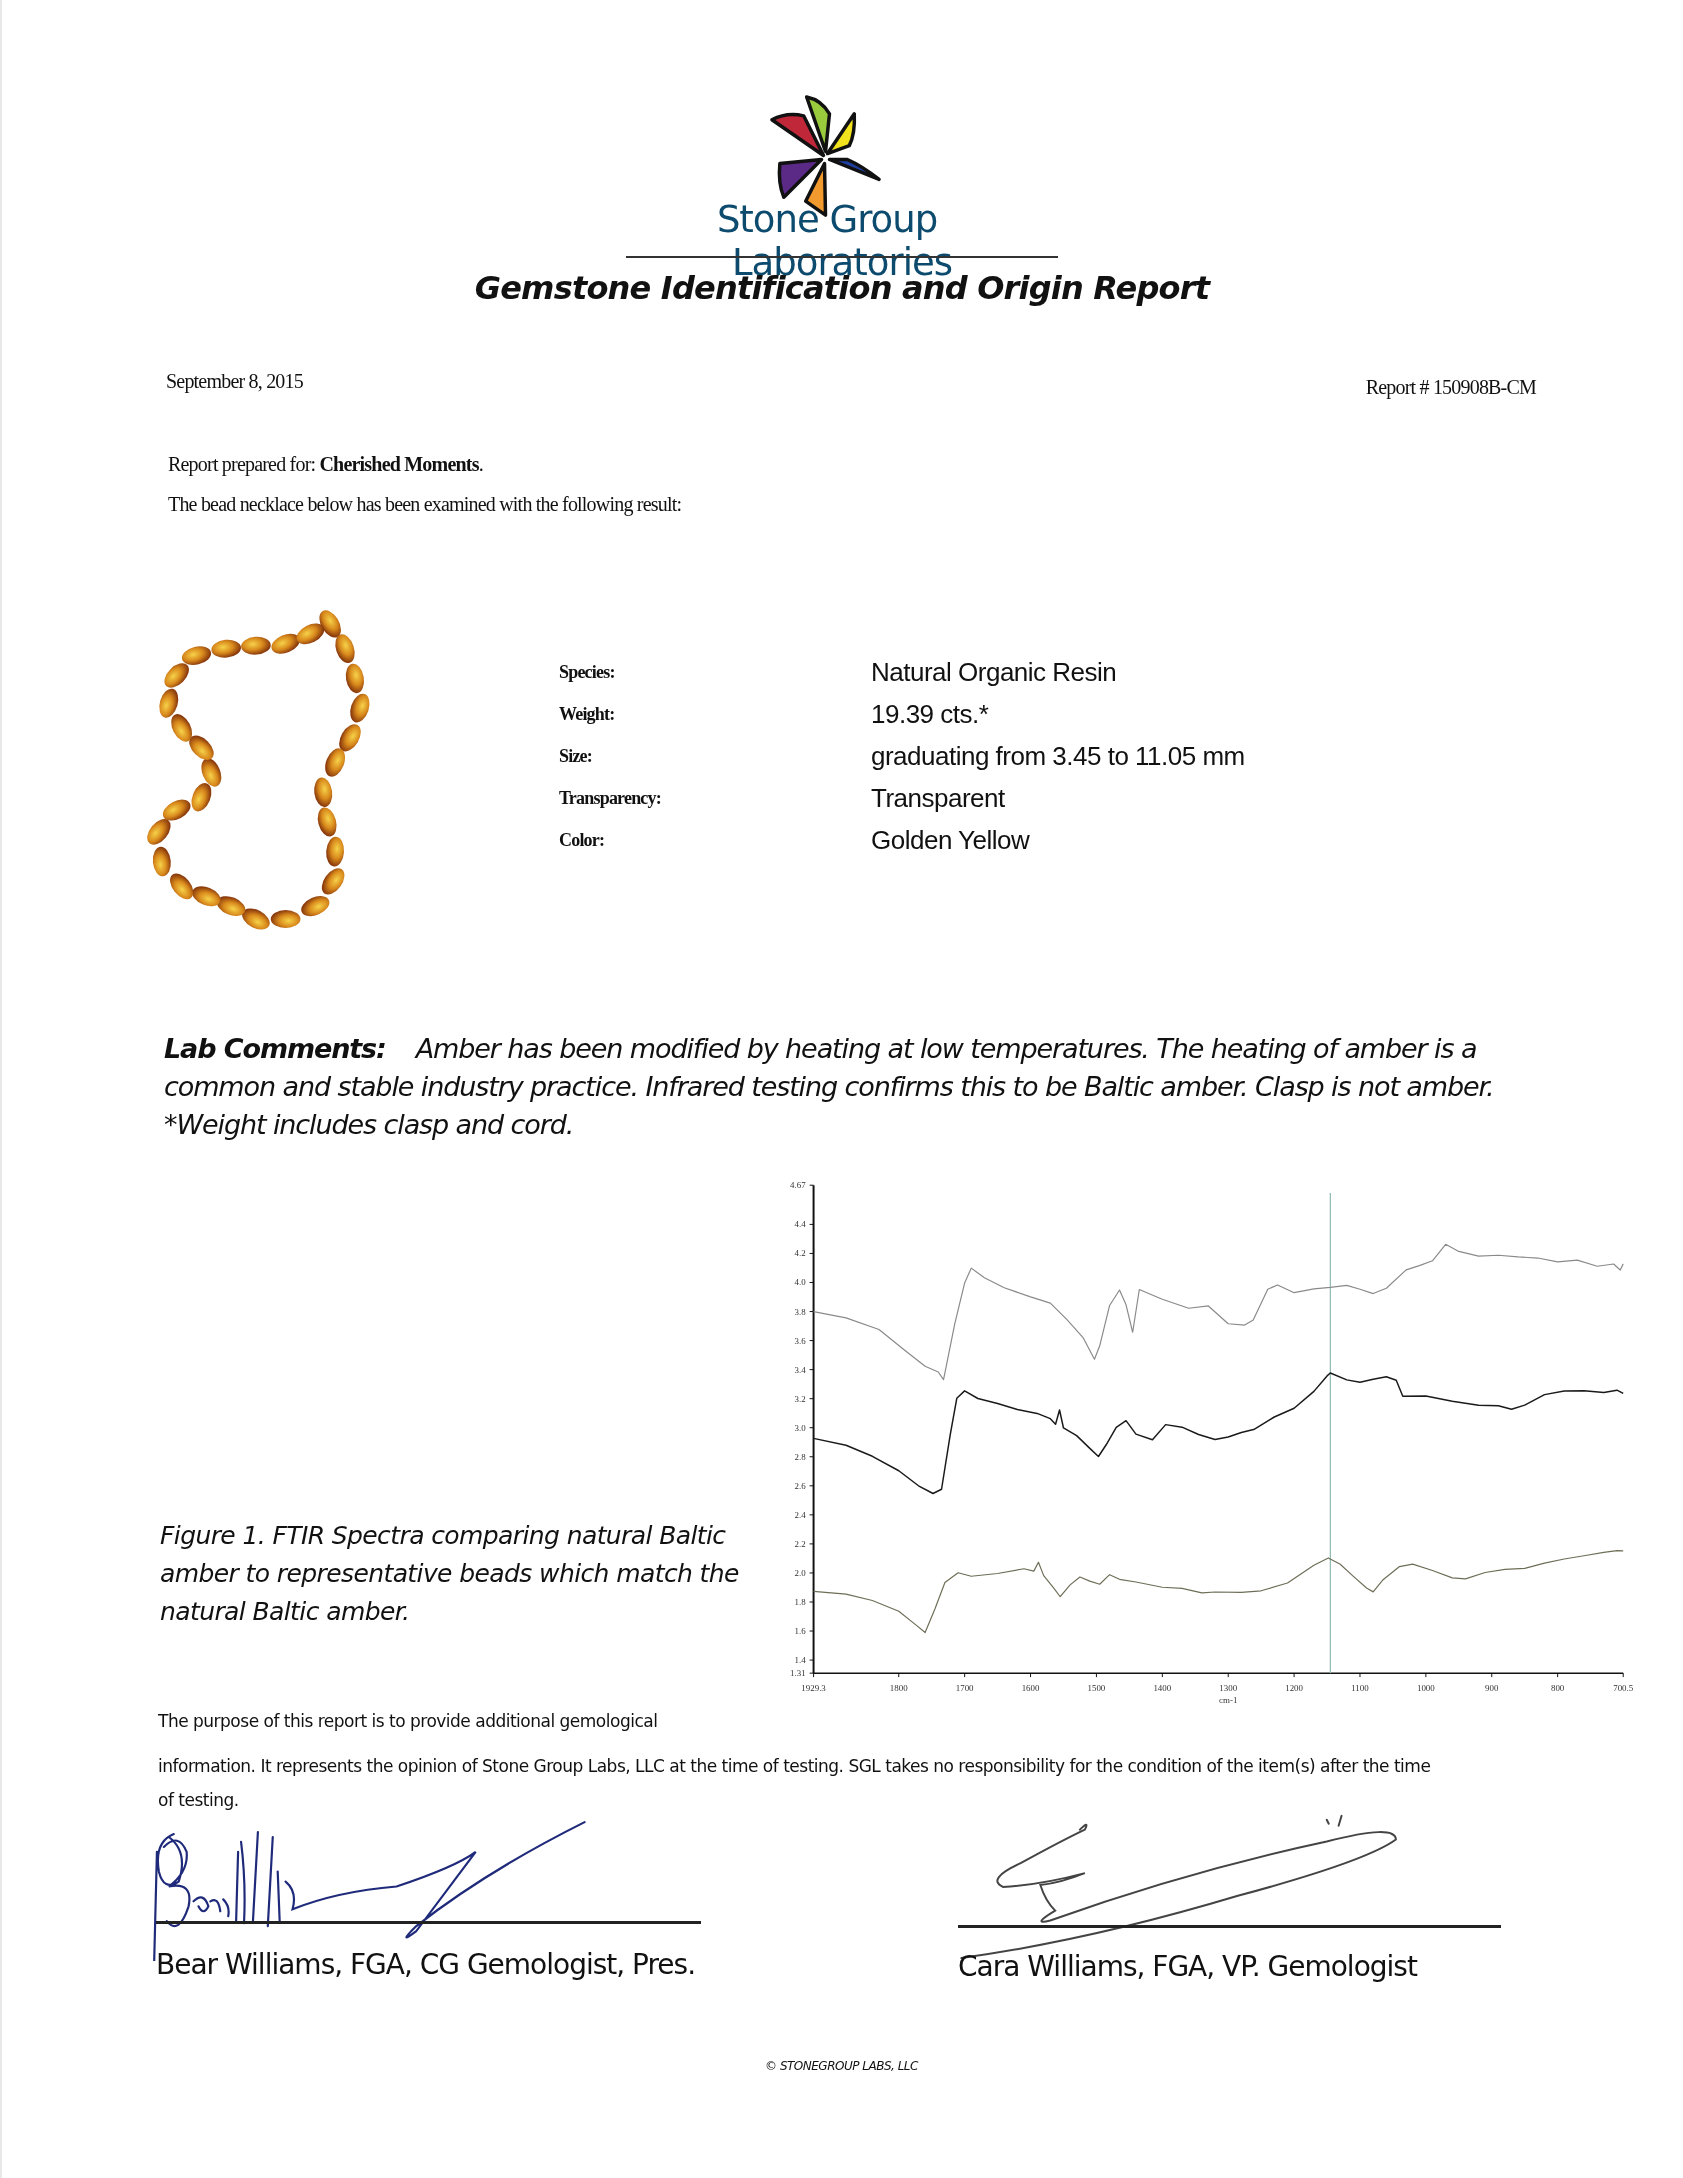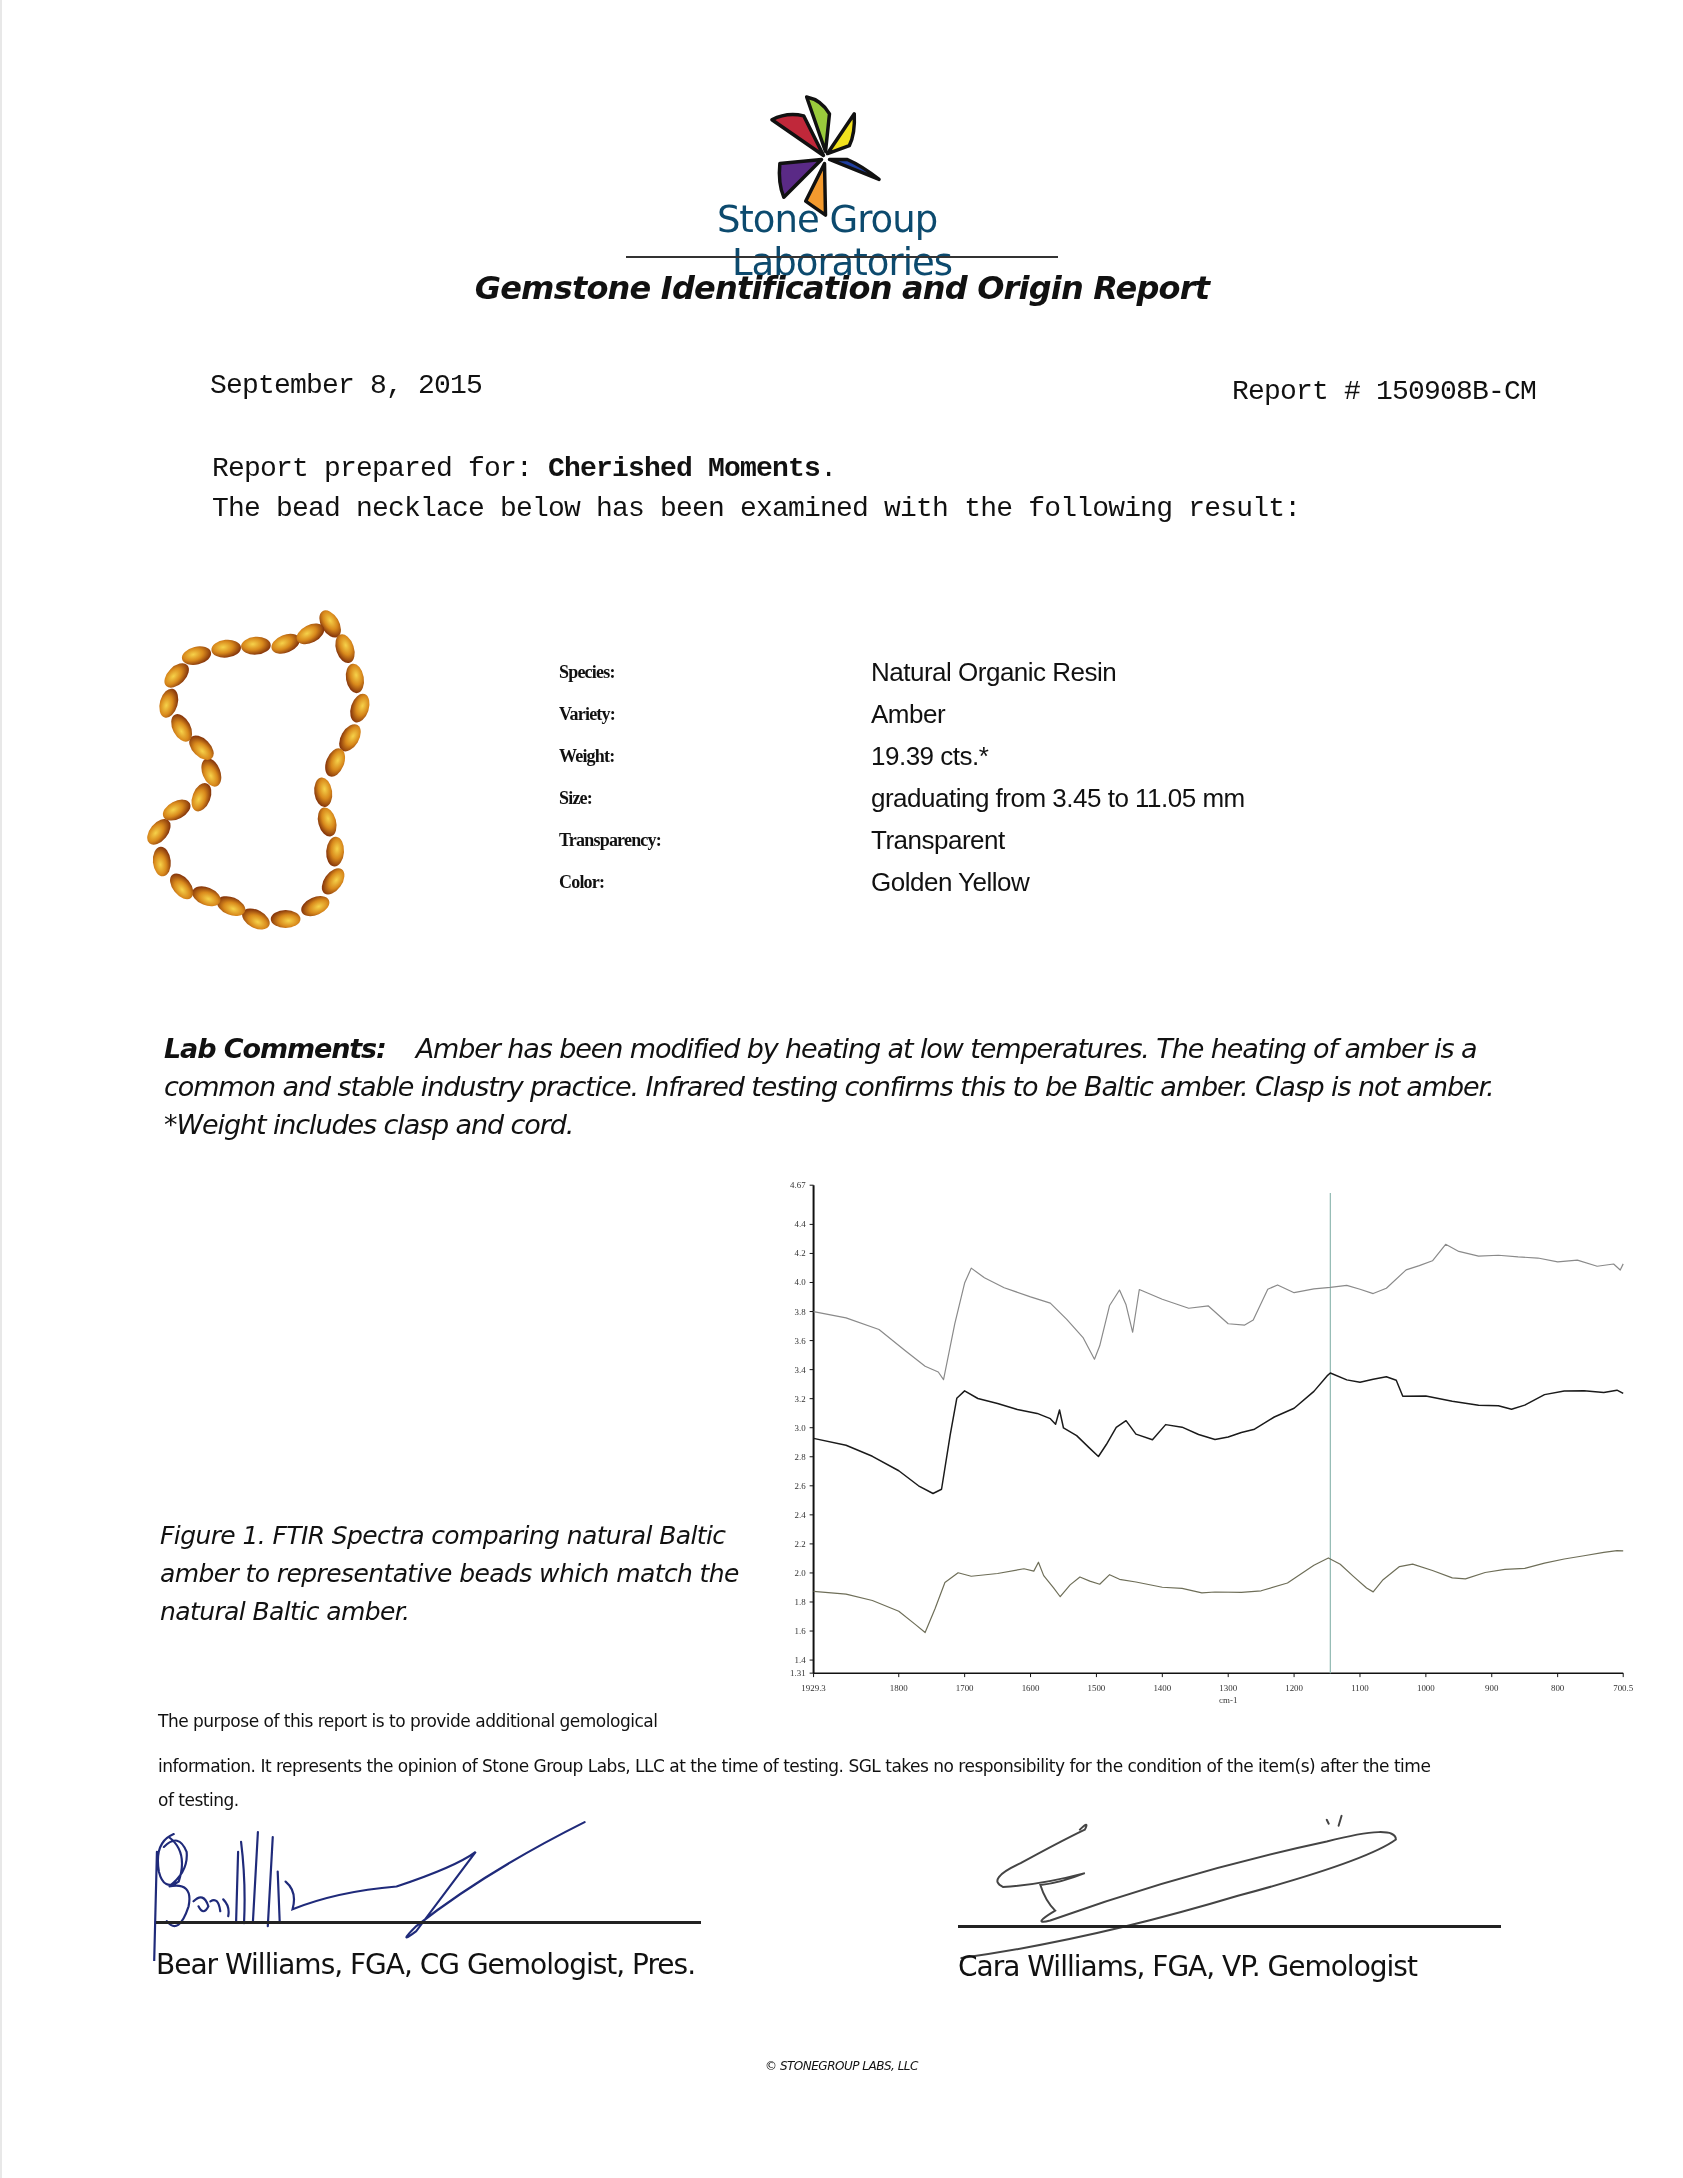--- a/index.html
+++ b/index.html
@@ -8,21 +8,21 @@
   .abs { position: absolute; }
   #page-edge-left { left: 0; top: 0; width: 2px; height: 2178px; background: #e8e8e8; }
   #logo { left: 762px; top: 94px; width: 129px; height: 129px; }
   #brand { left: 624px; top: 198px; width: 436px; text-align: center; font-size: 37px;
            font-family: "DejaVu Sans", sans-serif; letter-spacing: -1px; color: #0c4a6e; }
   #brand .gap { display: inline-block; width: 30px; }
   #brand-rule { left: 626px; top: 256px; width: 432px; height: 2px; background: #333; }
   #report-title { left: 347px; top: 269px; width: 990px; text-align: center; font-size: 32px;
                   font-weight: bold; font-style: italic; font-family: "DejaVu Sans", sans-serif;
                   letter-spacing: -0.8px; }
-  .body-text { font-family: Liberation Mono, monospace; font-size: 28px; letter-spacing: -0.8px; margin-left: 44px; }
+  .body-text { font-family: Liberation Serif, serif; font-size: 20px; letter-spacing: -0.8px; }
   #report-date { left: 166px; top: 370px; }
   #report-number { right: 147px; top: 376px; }
   #prepared-for { left: 168px; top: 453px; }
   #prepared-for b { font-weight: bold; }
   #examined-line { left: 168px; top: 493px; }
   #necklace { left: 147px; top: 604px; width: 297px; height: 327px; }
   #props { left: 559px; top: 651px; }
   .prop-row { height: 42px; display: flex; align-items: center; }
   .prop-label { width: 312px; font-family: Liberation Serif, serif; font-weight: bold;
                 font-size: 18px; letter-spacing: -0.8px; }
@@ -122,24 +122,20 @@
       <ellipse cx="110" cy="42" rx="15" ry="9" transform="rotate(-3.8140748342903548 110 42)" fill="url(#bead)"></ellipse>
       <ellipse cx="140" cy="40" rx="15" ry="9" transform="rotate(-21.80140948635181 140 40)" fill="url(#bead)"></ellipse>
       <ellipse cx="165" cy="30" rx="15" ry="9" transform="rotate(-26.56505117707799 165 30)" fill="url(#bead)"></ellipse>
     </g>
 </svg>
 
 <div class="abs" id="props">
   <div class="prop-row">
     <span class="prop-label">Species:</span>
     <span class="prop-value">Natural Organic Resin</span>
-  </div>
-  <div class="prop-row">
-    <span class="prop-label">Variety:</span>
-    <span class="prop-value">Amber</span>
   </div>
   <div class="prop-row">
     <span class="prop-label">Weight:</span>
     <span class="prop-value">19.39 cts.*</span>
   </div>
   <div class="prop-row">
     <span class="prop-label">Size:</span>
     <span class="prop-value">graduating from 3.45 to 11.05 mm</span>
   </div>
   <div class="prop-row">

